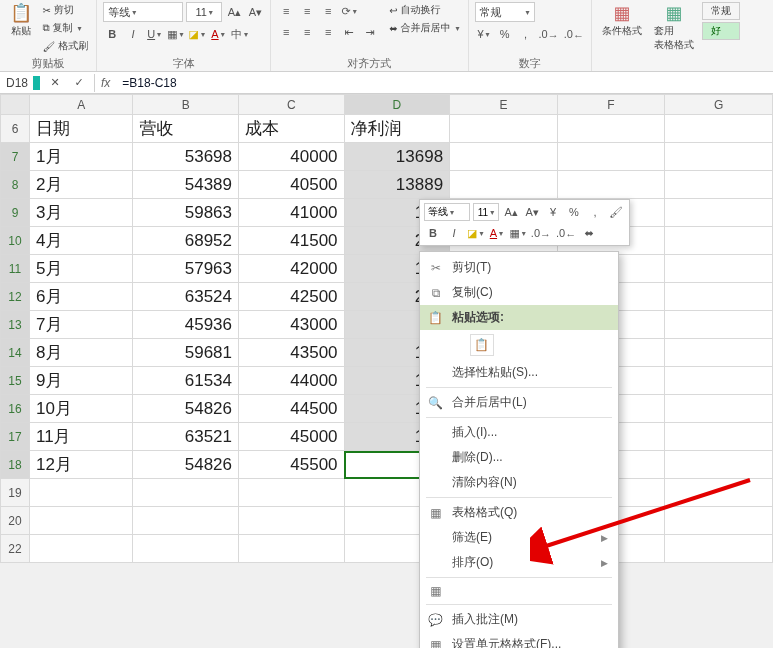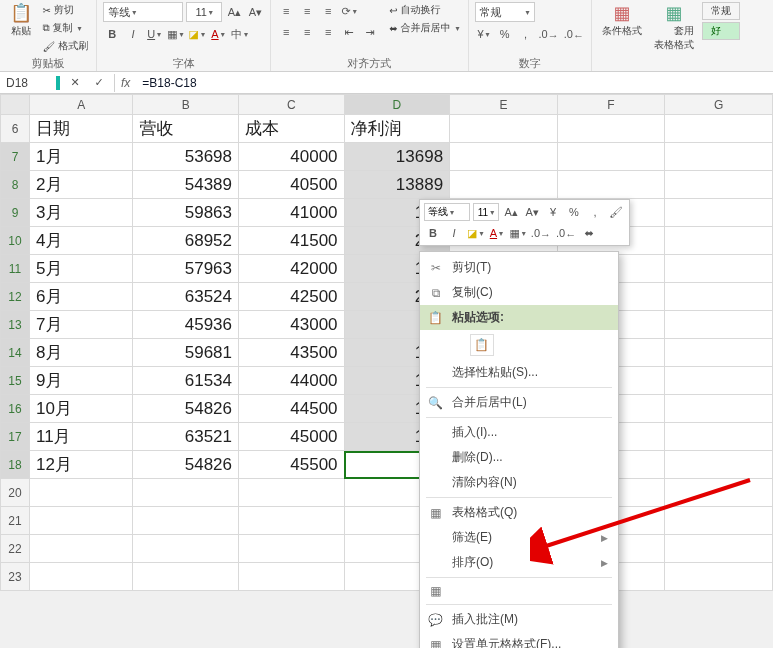--- a/index.html
+++ b/index.html
@@ -56,21 +56,21 @@
     min-width: 18px; height: 18px; display: inline-flex; align-items: center; justify-content: center;
     font-size: 11px; color: #555; cursor: pointer; border: 1px solid transparent;
   }
   .font-area { display: flex; flex-direction: column; gap: 3px; }
 
   
   .fbar {
     display: flex; align-items: center; background: #fff; height: 22px;
     border-bottom: 1px solid #d0d0d0; font-size: 12px;
   }
-  .namebox { width: 60px; padding: 0 6px; border-right: 4px solid #14b8a6; color: #444; }
+  .namebox { width: 40px; padding: 0 6px; border-right: 7px solid #14b8a6; color: #444; }
   .fbtns { display: flex; gap: 6px; padding: 0 6px; color: #888; border-right: 1px solid #d0d0d0; }
   .fx { padding: 0 6px; font-style: italic; color: #666; }
   .formula { padding: 0 6px; color: #0f172a; }
 
   
   .grid-wrap { position: relative; background: #fff; }
   table.sheet {
     border-collapse: collapse;
     table-layout: fixed;
     width: 773px;
@@ -258,21 +258,21 @@
   </div>
 
   <div class="ribbon-group" style="border-right:none">
     <div class="ribbon-content">
       <div class="big-btn">
         <span class="ico" style="color:#c66">▦</span>
         <span>条件格式</span>
       </div>
       <div class="big-btn">
         <span class="ico" style="color:#5a8">▦</span>
-        <span style="white-space:pre-line; text-align:right">套用
+        <span style="white-space:pre-line; text-align:left">套用
 表格格式</span>
       </div>
       <div class="mini-col">
         <span style="border:1px solid #ccc; padding:1px 8px; font-size:10px">常规</span>
         <span style="border:1px solid #ccc; padding:1px 8px; background:#c6efce; color:#006100; font-size:10px">好</span>
       </div>
     </div>
     <div class="ribbon-group-label"></div>
   </div>
 </div>
@@ -436,51 +436,41 @@
           <th class="rowhdr sel">18</th>
           <td class="txt">12月</td>
           <td class="num">54826</td>
           <td class="num">45500</td>
           <td class="num active">93</td>
           <td></td>
           <td></td>
           <td></td>
         </tr>
         <tr>
+          <th class="rowhdr">19</th>
+          <td></td>
+          <td></td>
+          <td></td>
+          <td></td>
+          <td></td>
+          <td></td>
+          <td></td>
+        </tr>
+        <tr>
           <th class="rowhdr">20</th>
           <td></td>
           <td></td>
           <td></td>
           <td></td>
           <td></td>
           <td></td>
           <td></td>
         </tr>
         <tr>
-          <th class="rowhdr">21</th>
-          <td></td>
-          <td></td>
-          <td></td>
-          <td></td>
-          <td></td>
-          <td></td>
-          <td></td>
-        </tr>
-        <tr>
           <th class="rowhdr">22</th>
-          <td></td>
-          <td></td>
-          <td></td>
-          <td></td>
-          <td></td>
-          <td></td>
-          <td></td>
-        </tr>
-        <tr>
-          <th class="rowhdr">23</th>
           <td></td>
           <td></td>
           <td></td>
           <td></td>
           <td></td>
           <td></td>
           <td></td>
         </tr>
       </tbody>
   </table>

